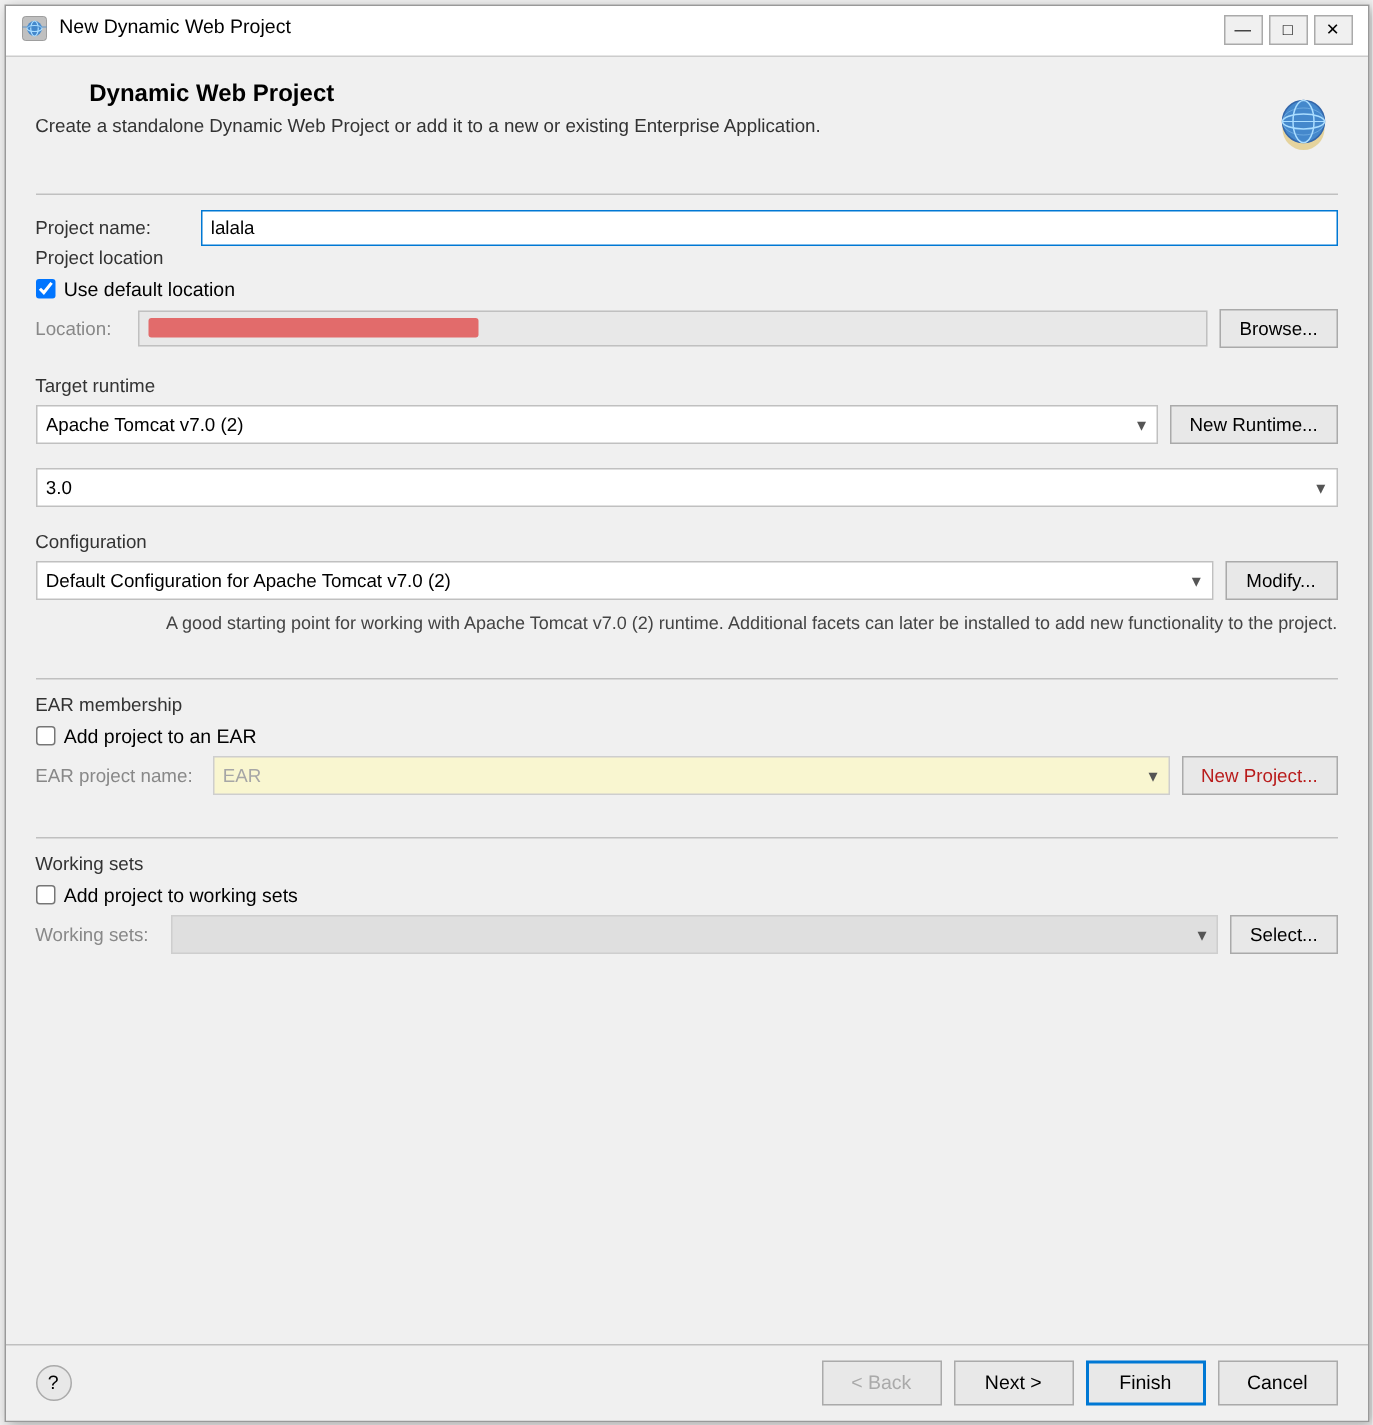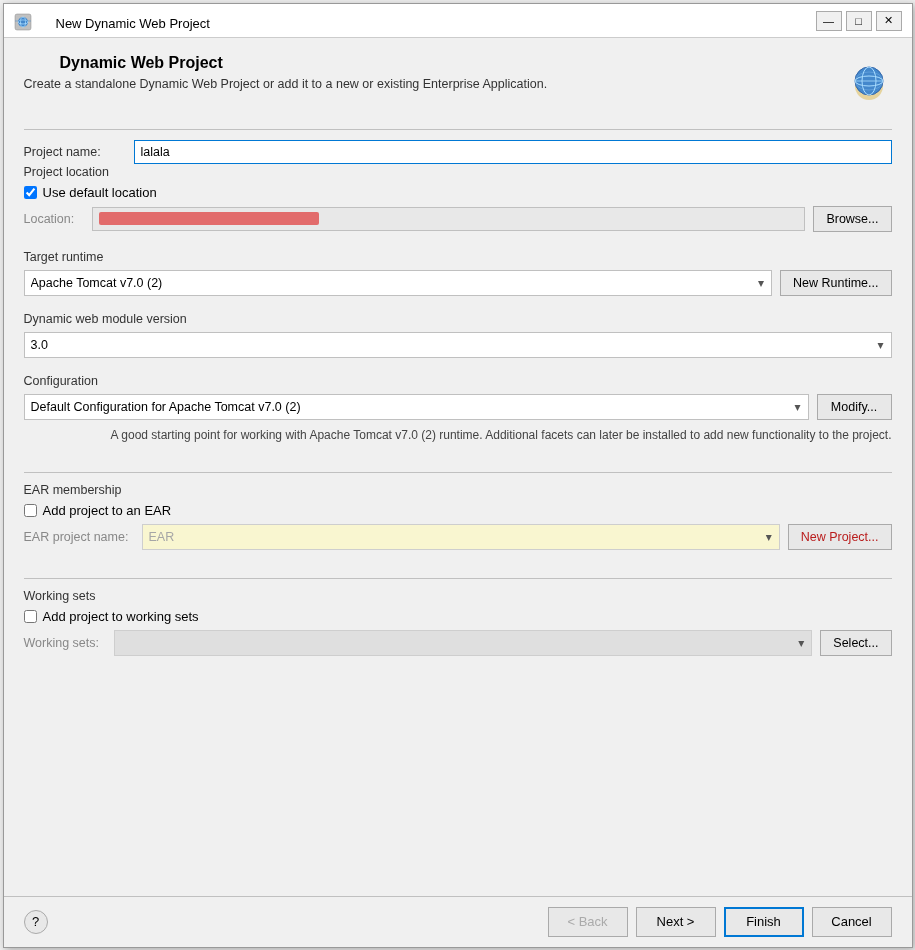--- a/index.html
+++ b/index.html
@@ -27,22 +27,22 @@
       display: flex;
       flex-direction: column;
       box-shadow: 2px 2px 8px rgba(0,0,0,0.3);
     }
 
     .title-bar {
       background: #fff;
       border-bottom: 1px solid #ccc;
       padding: 6px 10px;
       display: flex;
-      align-items: flex-end;
-      gap: 24px;
+      align-items: flex-start;
+      gap: 8px;
       min-height: 34px;
     }
 
     .title-bar-icon {
       width: 18px;
       height: 18px;
       flex-shrink: 0;
     }
 
     .title-bar-text {
@@ -348,21 +348,20 @@
         <div class="dropdown-wrapper">
           <select>
             <option>Apache Tomcat v7.0 (2)</option>
           </select>
         </div>
         <button class="btn" style="min-width:100px;">New Runtime...</button>
       </div>
     </div>
 
     <div class="section-group">
-      <div class="section-title">Dynamic web module version</div>
       <div class="dropdown-row">
         <div class="dropdown-wrapper">
           <select>
             <option>3.0</option>
           </select>
         </div>
       </div>
     </div>
 
     <div class="section-group">

